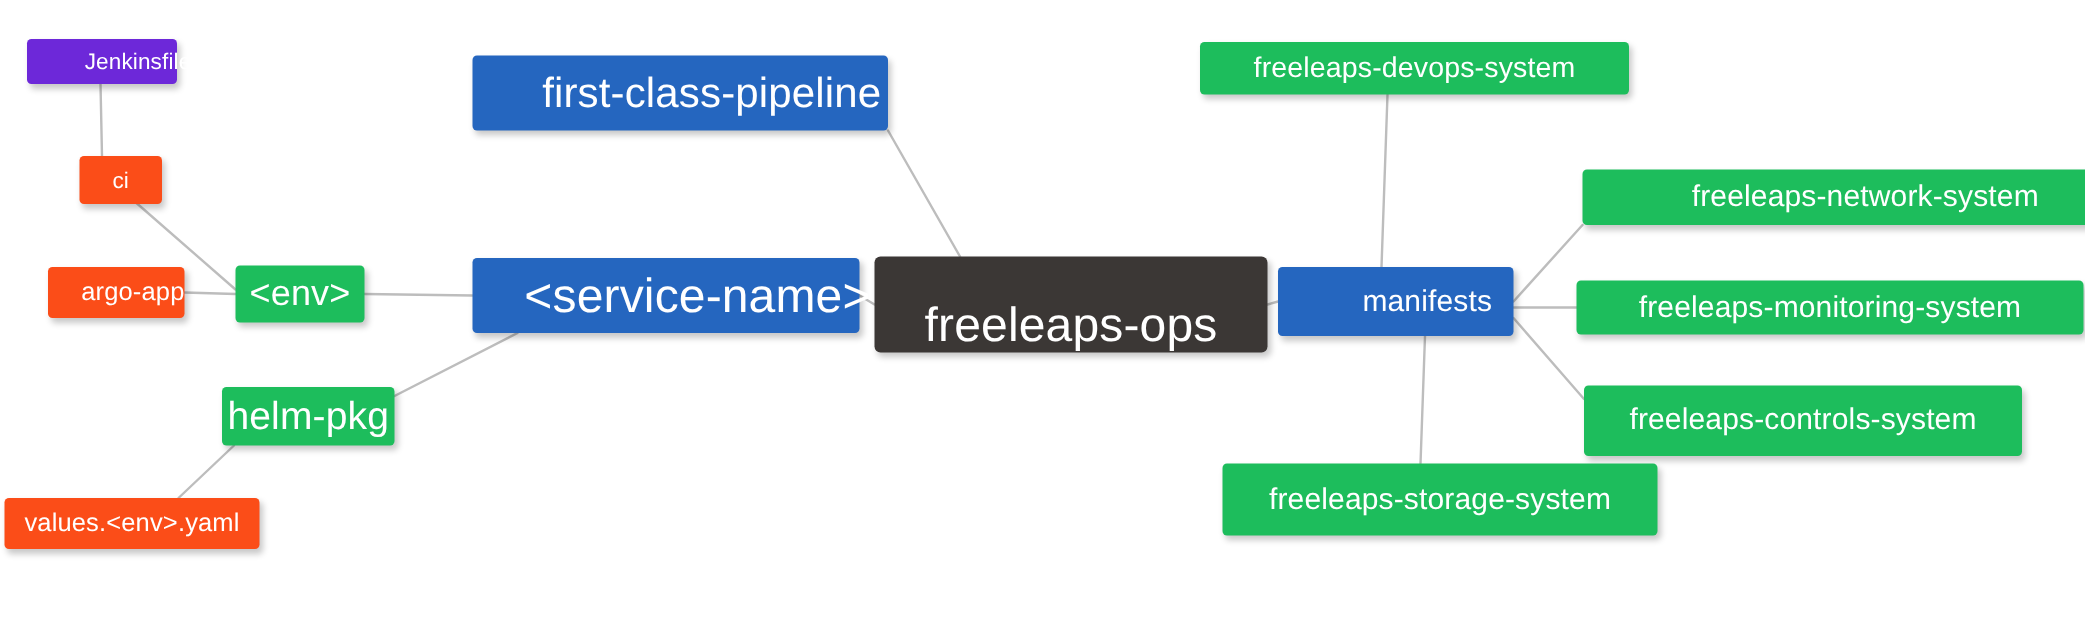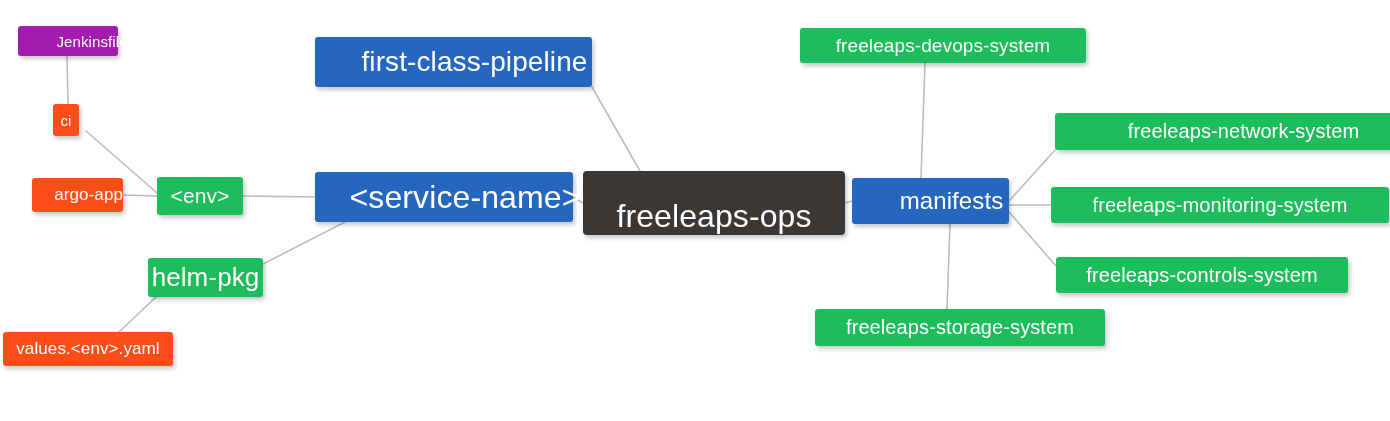--- a/index.html
+++ b/index.html
@@ -40,21 +40,21 @@
     box-shadow: 2px 3px 4px rgba(0,0,0,0.22);
     cursor: pointer;
     user-select: none;
   }
   .node.root {
     background: #3b3735;
     border-radius: 4px;
   }
   .node.blue   { background: #2566bf; padding-left: 42px; }
   .node.green  { background: #1dbd5c; }
-  .node.orange { background: #a21caf; padding-left: 48px; }
+  .node.orange { background: #6d28d9; padding-left: 48px; }
   .node.red    { background: #fb4d18; }
 </style>
 </head>
 <body>
 
 <div id="canvas">
 
   <svg id="edge-layer" viewBox="0 0 1390 421" width="1390" height="421" xmlns="http://www.w3.org/2000/svg">
       <polyline points="583,203 573,197" fill="none" stroke="#bdbdbd" stroke-width="1.6" stroke-linecap="round"></polyline>
       <polyline points="640,171 592,87" fill="none" stroke="#bdbdbd" stroke-width="1.6" stroke-linecap="round"></polyline>
@@ -69,57 +69,57 @@
       <polyline points="1009,201 1055,150" fill="none" stroke="#bdbdbd" stroke-width="1.6" stroke-linecap="round"></polyline>
       <polyline points="1009,205 1051,205" fill="none" stroke="#bdbdbd" stroke-width="1.6" stroke-linecap="round"></polyline>
       <polyline points="1009,212 1056,266" fill="none" stroke="#bdbdbd" stroke-width="1.6" stroke-linecap="round"></polyline>
       <polyline points="950,224 947,309" fill="none" stroke="#bdbdbd" stroke-width="1.6" stroke-linecap="round"></polyline>
     </svg>
 
   <div id="node-layer">
       <div class="node orange" style="left: 18px; top: 26px; width: 100px; height: 30px; font-size: 15px;">
         <span>Jenkinsfile</span>
       </div>
-      <div class="node red" style="left: 53px; top: 104px; width: 26px; height: 32px; font-size: 15px;">
+      <div class="node red" style="left: 53px; top: 104px; width: 55px; height: 32px; font-size: 15px;">
         <span>ci</span>
       </div>
       <div class="node red" style="left: 32px; top: 178px; width: 91px; height: 34px; font-size: 17px; justify-content: flex-end;">
         <span>argo-app</span>
       </div>
-      <div class="node green" style="left: 157px; top: 177px; width: 86px; height: 38px; font-size: 21px;">
+      <div class="node green" style="left: 157px; top: 177px; width: 86px; height: 38px; font-size: 24px;">
         <span>&lt;env&gt;</span>
       </div>
       <div class="node green" style="left: 148px; top: 258px; width: 115px; height: 39px; font-size: 26px;">
         <span>helm-pkg</span>
       </div>
       <div class="node red" style="left: 3px; top: 332px; width: 170px; height: 34px; font-size: 17px;">
         <span>values.&lt;env&gt;.yaml</span>
       </div>
       <div class="node blue" style="left: 315px; top: 37px; width: 277px; height: 50px; font-size: 28px;">
         <span>first-class-pipeline</span>
       </div>
       <div class="node blue" style="left: 315px; top: 172px; width: 258px; height: 50px; font-size: 32px;">
         <span>&lt;service-name&gt;</span>
       </div>
       <div class="node root" style="left: 583px; top: 171px; width: 262px; height: 64px; font-size: 32px; align-items: flex-end;">
         <span>freeleaps-ops</span>
       </div>
-      <div class="node blue" style="left: 852px; top: 178px; width: 157px; height: 46px; font-size: 24px;">
+      <div class="node blue" style="left: 852px; top: 178px; width: 157px; height: 46px; font-size: 20px;">
         <span>manifests</span>
       </div>
       <div class="node green" style="left: 800px; top: 28px; width: 286px; height: 35px; font-size: 19px;">
         <span>freeleaps-devops-system</span>
       </div>
       <div class="node green" style="left: 1055px; top: 113px; width: 349px; height: 37px; font-size: 20px; padding-left: 28px;">
         <span>freeleaps-network-system</span>
       </div>
       <div class="node green" style="left: 1051px; top: 187px; width: 338px; height: 36px; font-size: 20px;">
         <span>freeleaps-monitoring-system</span>
       </div>
-      <div class="node green" style="left: 1056px; top: 257px; width: 292px; height: 36px; font-size: 20px;">
+      <div class="node green" style="left: 1056px; top: 257px; width: 292px; height: 47px; font-size: 20px;">
         <span>freeleaps-controls-system</span>
       </div>
-      <div class="node green" style="left: 815px; top: 309px; width: 290px; height: 37px; font-size: 20px;">
+      <div class="node green" style="left: 815px; top: 309px; width: 290px; height: 48px; font-size: 20px;">
         <span>freeleaps-storage-system</span>
       </div>
     </div>
 
 </div>
 
 </body></html>

